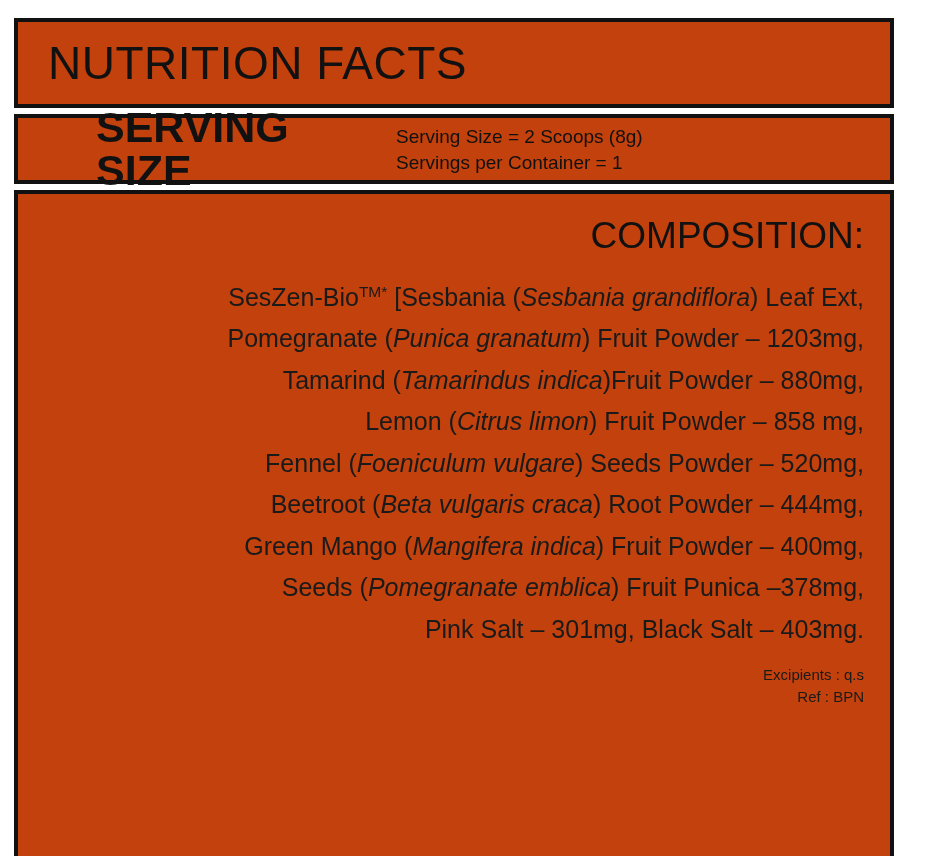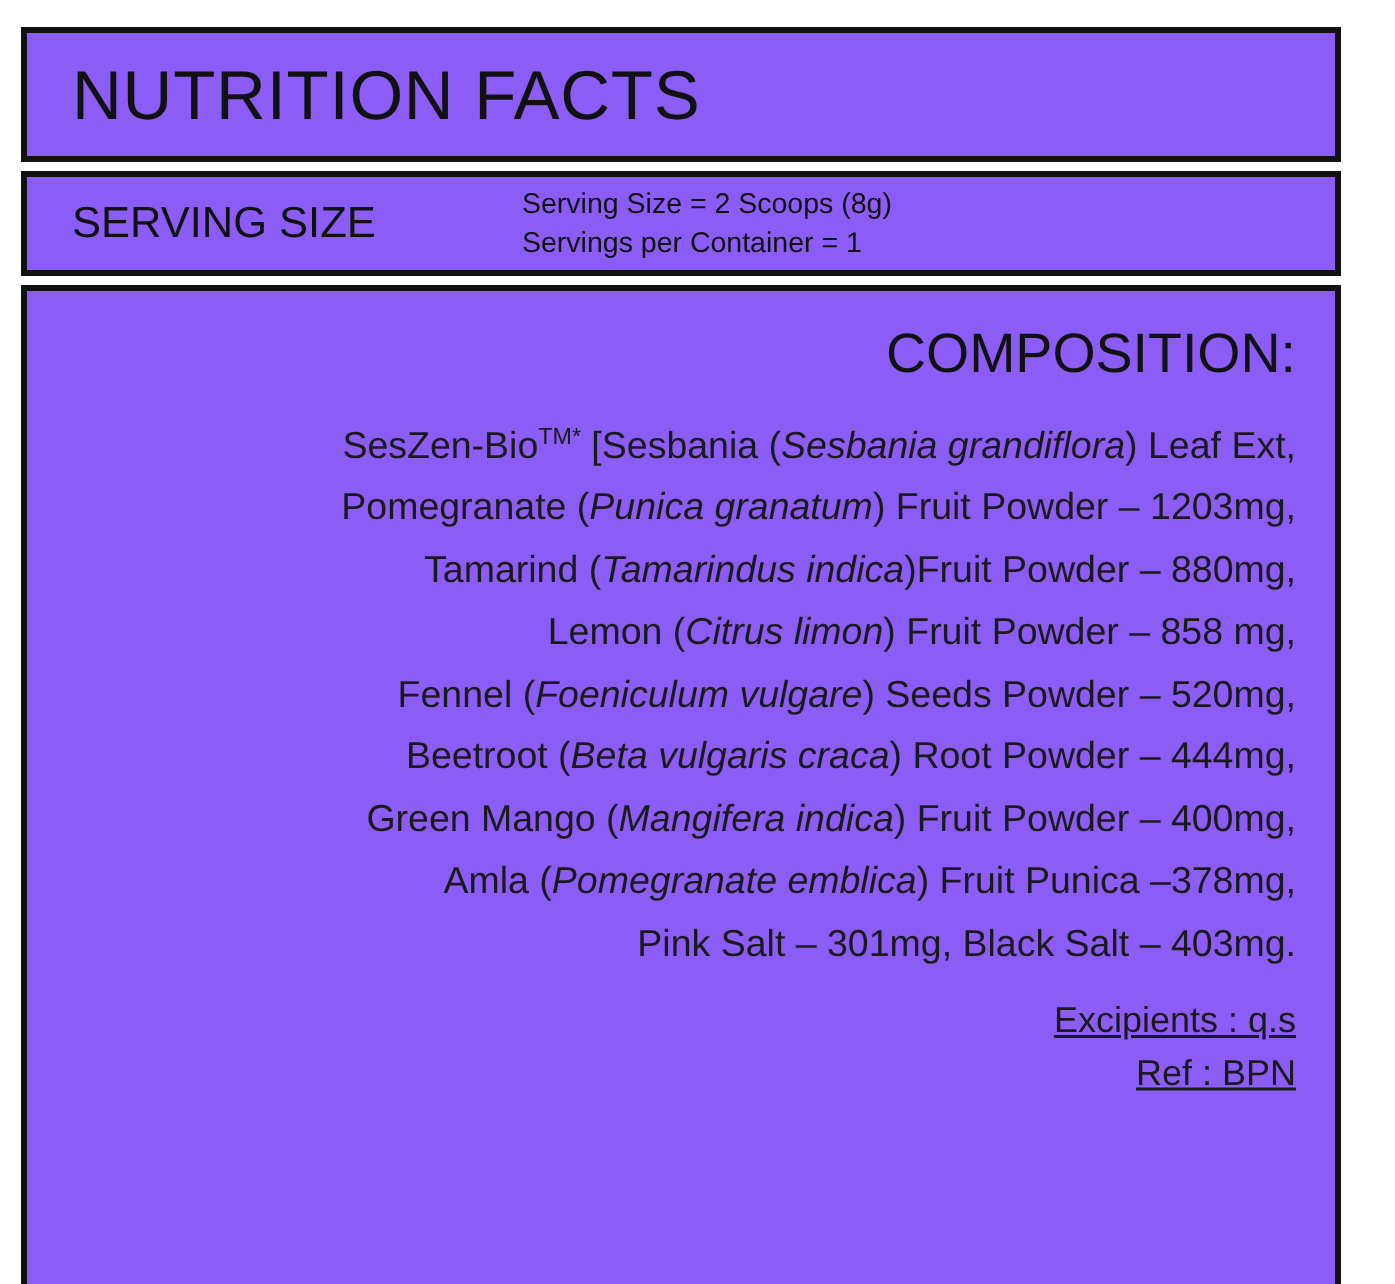--- a/index.html
+++ b/index.html
@@ -18,21 +18,21 @@
     position: absolute;
     left: 14px;
     top: 18px;
     width: 880px;
     height: 820px;
     box-sizing: border-box;
   }
   .panel {
     border: 4px solid #111111;
     box-sizing: border-box;
-    background: #8b5cf6;
+    background: #c2410c;
   }
   
   .header-panel {
     height: 90px;
     display: flex;
     align-items: center;
     padding: 0 0 0 30px;
   }
   .header-title {
     font-size: 46px;
@@ -43,26 +43,27 @@
   }
   
   .serving-panel {
     margin-top: 6px;
     height: 70px;
     display: flex;
     align-items: center;
     padding: 0 0 0 30px;
   }
   .serving-label {
-    font-size: 29px;
-    font-weight: 400;
+    font-size: 43px;
+    font-weight: 700;
     color: #111111;
     line-height: 1;
     width: 300px;
     flex: 0 0 300px;
+    margin-left: 48px;
   }
   .serving-values {
     font-size: 19px;
     line-height: 1.35;
     color: #111111;
     padding-top: 2px;
   }
   
   .composition-panel {
     margin-top: 6px;
@@ -89,24 +90,23 @@
   .ingredients i {
     font-style: italic;
   }
   .sup {
     font-size: 0.62em;
     vertical-align: super;
     line-height: 0;
   }
   .footer-notes {
     margin-top: 14px;
-    font-size: 24px;
+    font-size: 15px;
     line-height: 1.45;
     color: #1a1a1a;
-    text-decoration: underline;
   }
 </style>
 </head>
 <body>
 
 <div class="label-wrap">
 
   <div class="panel header-panel">
     <div class="header-title">NUTRITION FACTS</div>
   </div>
@@ -122,21 +122,21 @@
   <div class="panel composition-panel">
     <div class="composition-title">COMPOSITION:</div>
     <div class="ingredients" id="ingredients-list">
         <div class="line"><span>SesZen-Bio</span><span class="sup">TM*</span><span> [Sesbania (</span><i>Sesbania grandiflora</i><span>) Leaf Ext,</span></div>
         <div class="line"><span>Pomegranate (</span><i>Punica granatum</i><span>) Fruit Powder – 1203mg,</span></div>
         <div class="line"><span>Tamarind (</span><i>Tamarindus indica</i><span>)Fruit Powder –  880mg,</span></div>
         <div class="line"><span>Lemon (</span><i>Citrus limon</i><span>) Fruit Powder –  858 mg,</span></div>
         <div class="line"><span>Fennel (</span><i>Foeniculum vulgare</i><span>)   Seeds Powder –  520mg,</span></div>
         <div class="line"><span>Beetroot (</span><i>Beta vulgaris craca</i><span>) Root Powder –  444mg,</span></div>
         <div class="line"><span>Green Mango (</span><i>Mangifera indica</i><span>) Fruit Powder –  400mg,</span></div>
-        <div class="line"><span>Amla (</span><i>Pomegranate emblica</i><span>) Fruit Punica –378mg,</span></div>
+        <div class="line"><span>Seeds (</span><i>Pomegranate emblica</i><span>) Fruit Punica –378mg,</span></div>
         <div class="line"><span>Pink Salt – 301mg, Black Salt – 403mg.</span></div>
       </div>
     <div class="footer-notes">
       <div>Excipients : q.s</div>
       <div>Ref : BPN</div>
     </div>
   </div>
 
 </div>
 

